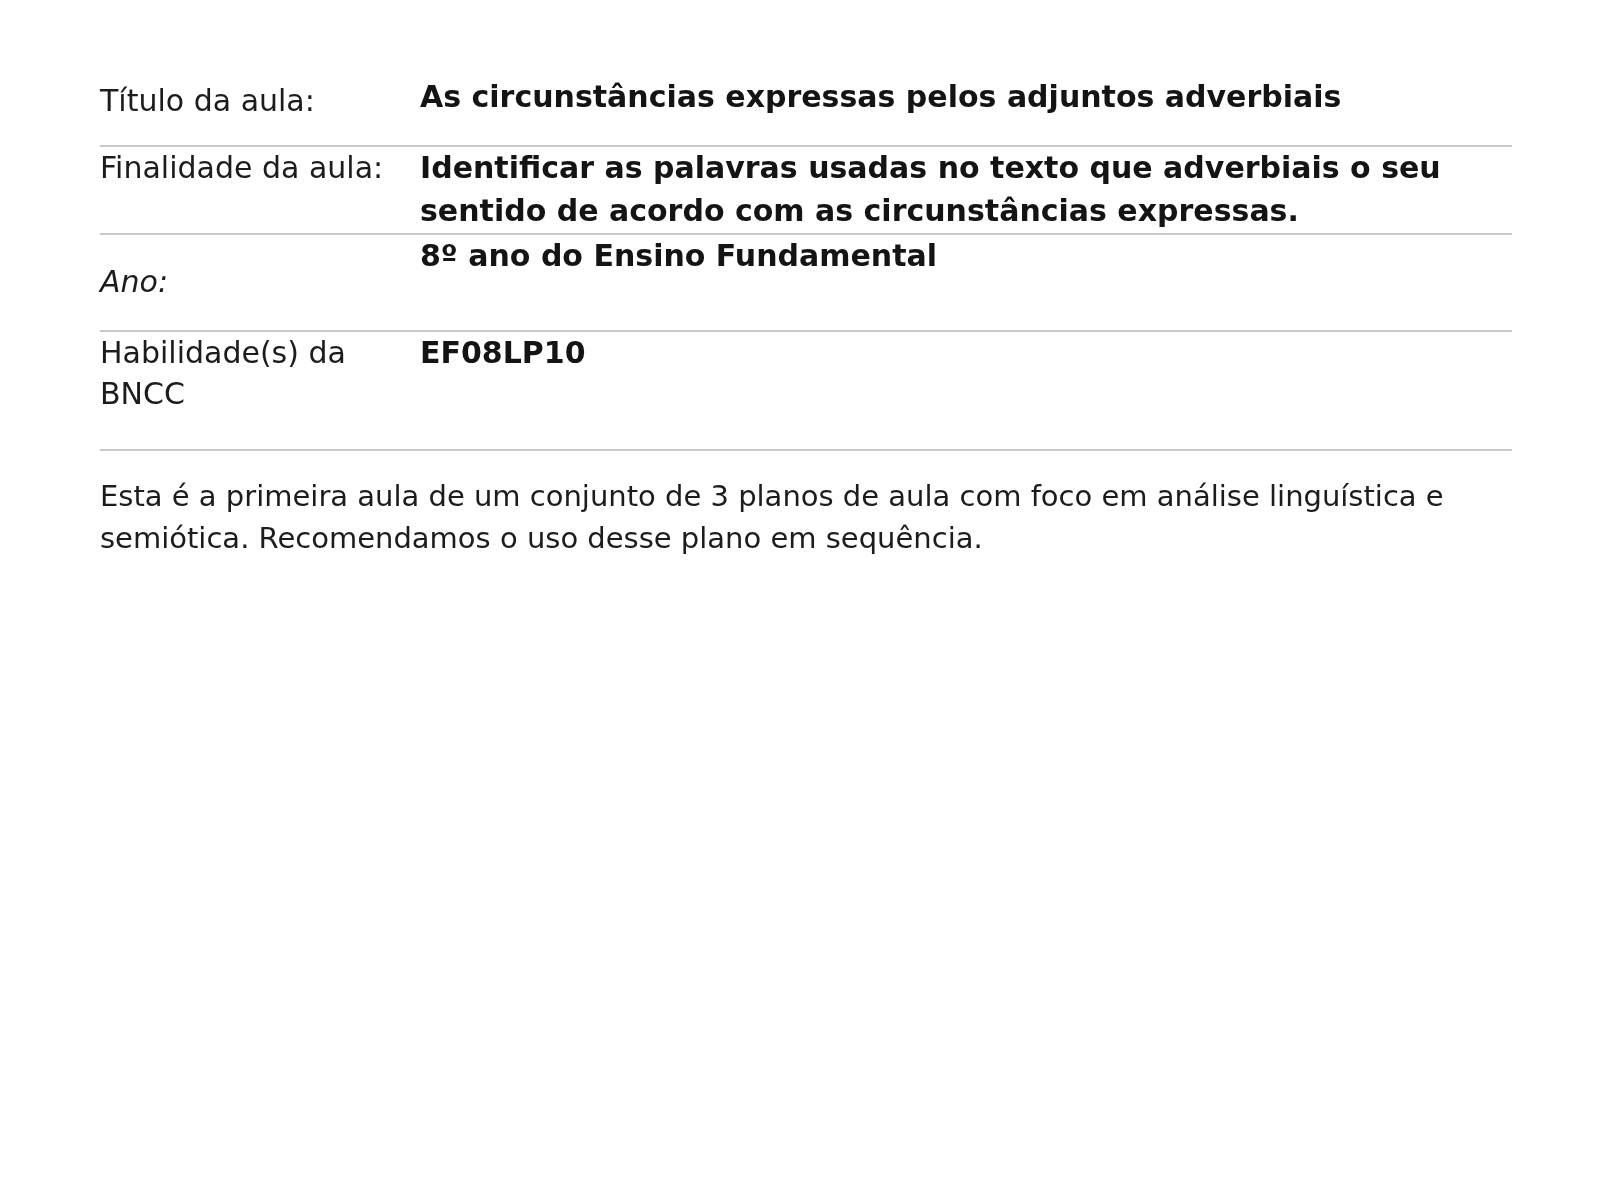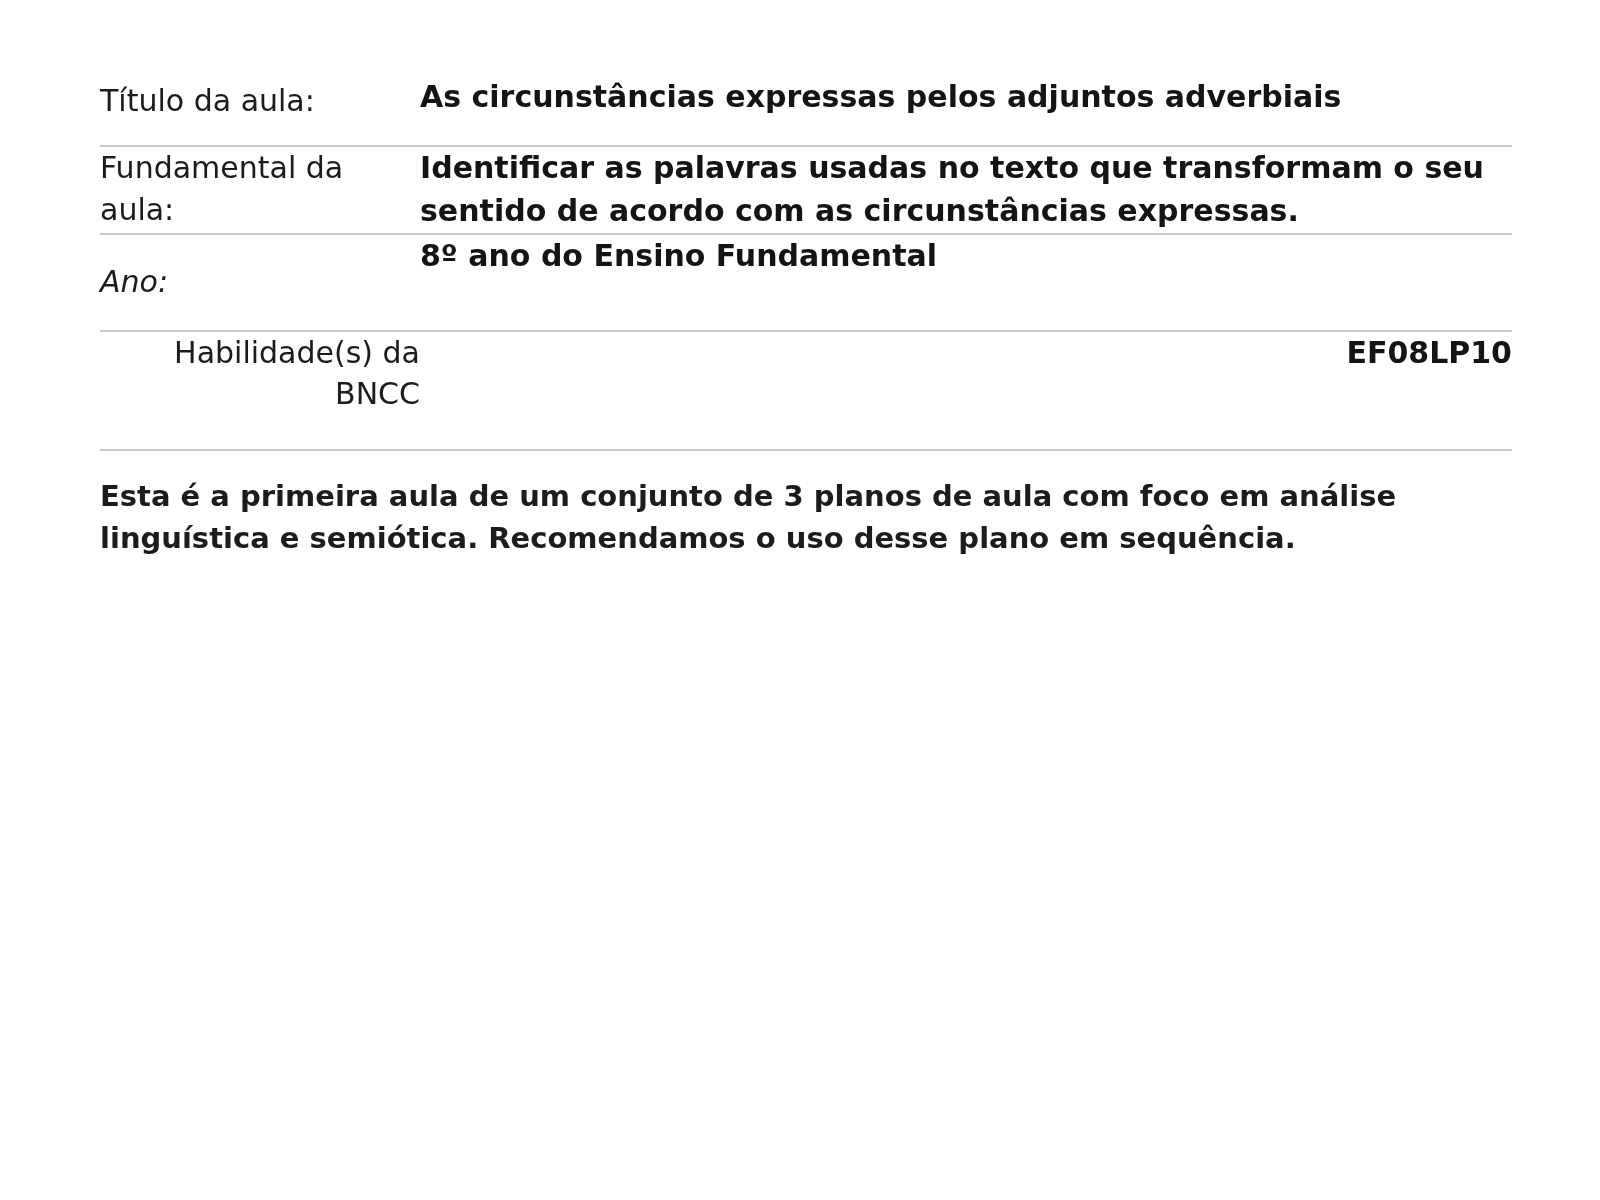--- a/index.html
+++ b/index.html
@@ -52,48 +52,48 @@
 
   tr.row-ano td.label-cell { padding-top: 26px; padding-bottom: 28px; font-style: italic; }
   tr.row-ano td.value-cell { padding-bottom: 28px; }
 
   tr.row-objeto td.label-cell { padding-bottom: 36px; }
   tr.row-objeto td.value-cell { padding-bottom: 36px; }
 
   tr.row-pratica td.label-cell { padding-bottom: 36px; }
   tr.row-pratica td.value-cell { padding-bottom: 36px; }
 
-  tr.row-hab { border-bottom: 2px solid #c9c9c9; text-align: right; }
+  tr.row-hab { border-bottom: 2px solid #c9c9c9; }
   tr.row-hab td.label-cell { padding-bottom: 34px; }
   tr.row-hab td.value-cell { padding-bottom: 34px; }
 
   .footnote {
     width: 1412px;
     box-sizing: border-box;
     padding: 24px 0 0 0;
     font-size: 29px;
     line-height: 1.45;
-    font-weight: 700;
+    font-weight: 400;
     color: #1c1c1c;
   }
 </style>
 </head>
 <body>
 
 <div class="page">
 
   <table class="lesson-table">
     <tbody>
       <tr class="row-titulo">
         <td class="label-cell">Título da aula:</td>
         <td class="value-cell">As circunstâncias expressas pelos adjuntos adverbiais</td>
       </tr>
       <tr class="row-finalidade">
-        <td class="label-cell">Fundamental da aula:</td>
-        <td class="value-cell">Identificar as palavras usadas no texto que transformam o seu sentido de acordo com as circunstâncias expressas.</td>
+        <td class="label-cell">Finalidade da aula:</td>
+        <td class="value-cell">Identificar as palavras usadas no texto que adverbiais o seu sentido de acordo com as circunstâncias expressas.</td>
       </tr>
       <tr class="row-ano">
         <td class="label-cell">Ano:</td>
         <td class="value-cell">8º ano do Ensino Fundamental</td>
       </tr>
       <tr class="row-hab">
         <td class="label-cell">Habilidade(s) da BNCC</td>
         <td class="value-cell">EF08LP10</td>
       </tr>
     </tbody>

